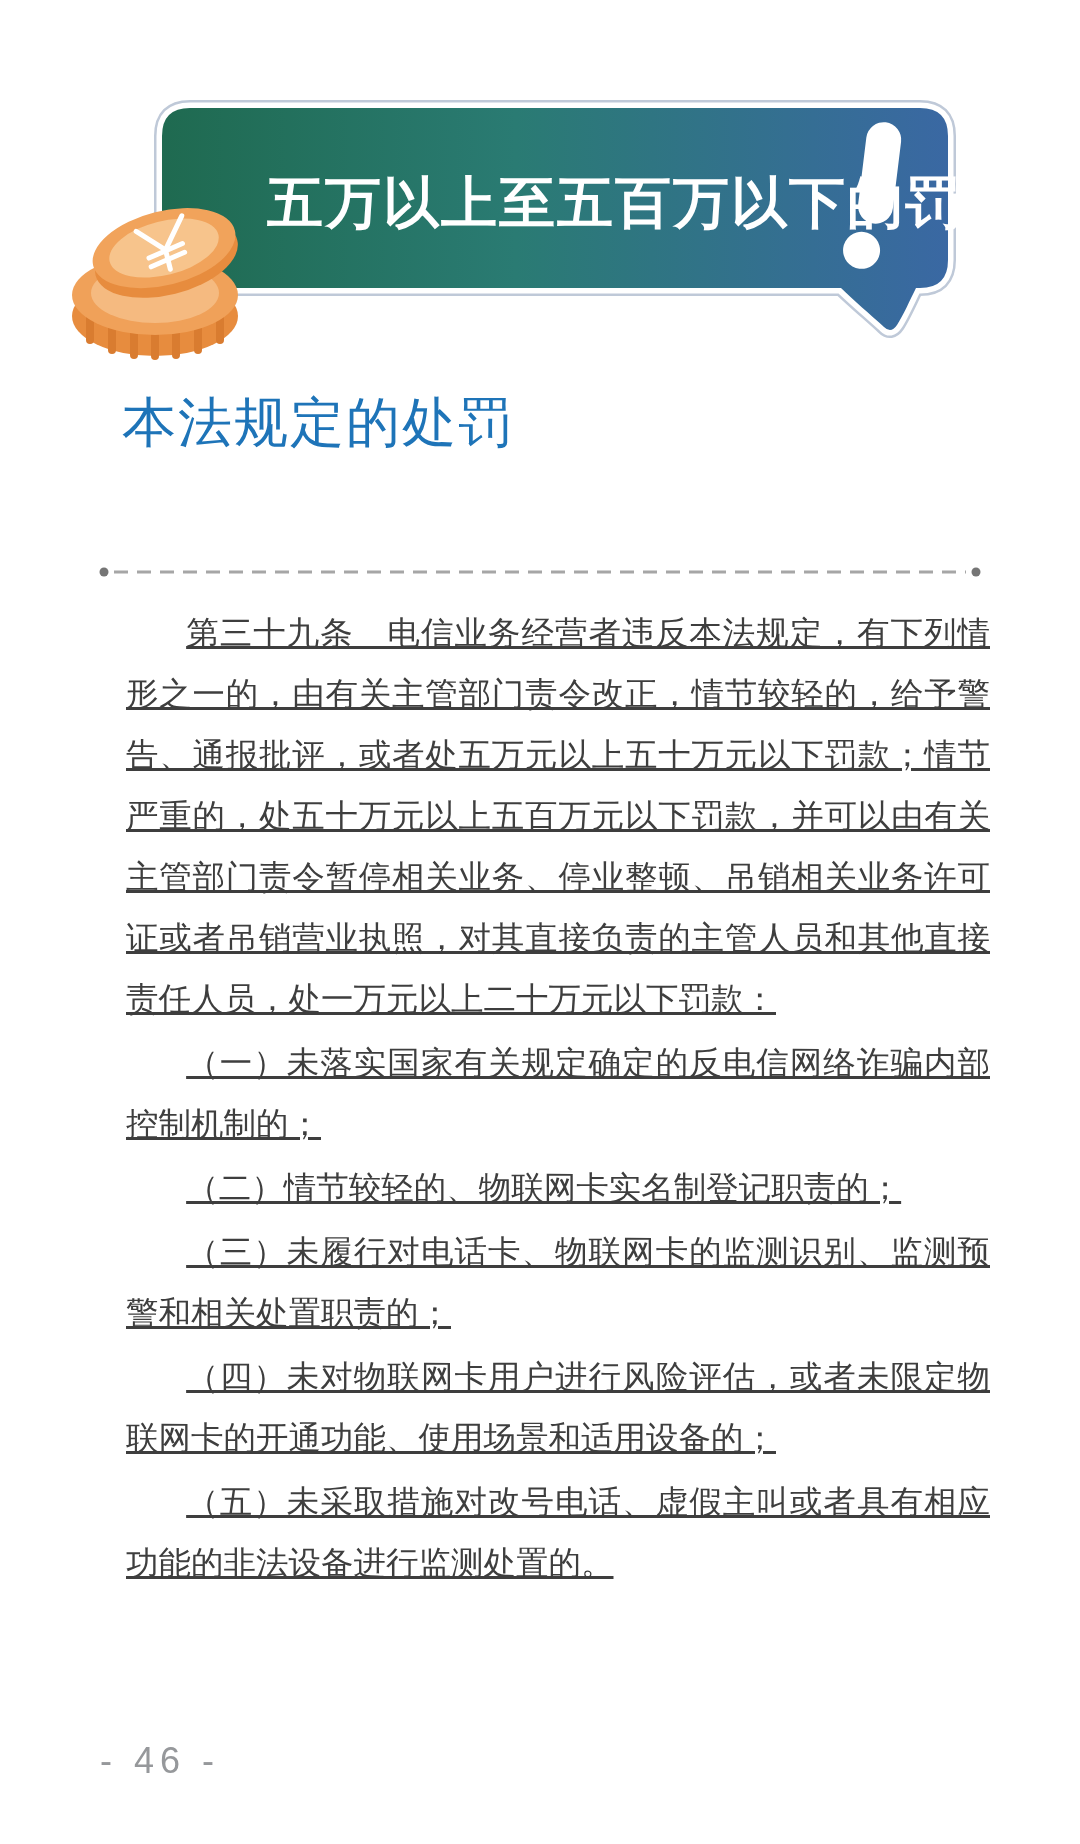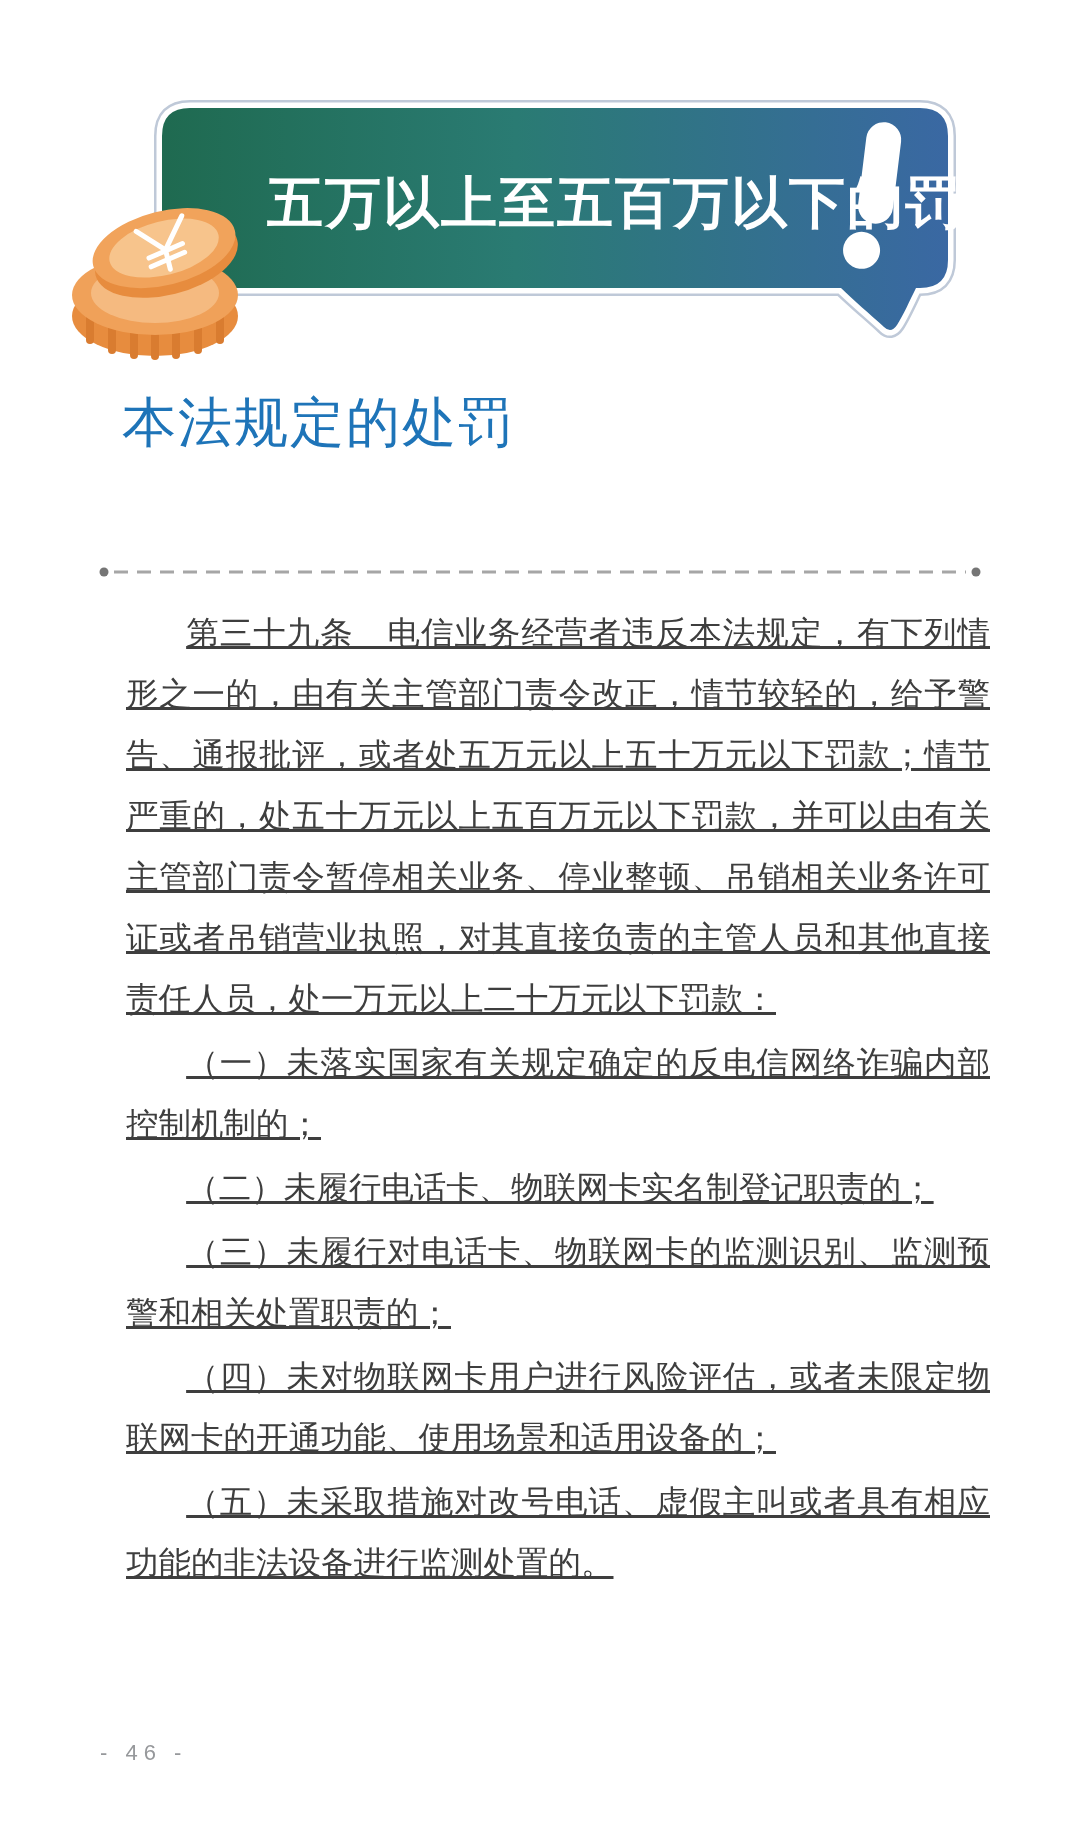--- a/index.html
+++ b/index.html
@@ -53,21 +53,21 @@
   .article p{
     margin:3px;
     text-indent:1.85em;
     text-decoration:underline;
   }
   
   .page-number{
     position:absolute;
     left:100px;
     top:1740px;
-    font-size:22px;
+    font-size:36px;
     letter-spacing:6px;
     color:#96989B;
     white-space:nowrap;
   }
 </style>
 </head>
 <body>
 
 <div class="page">
 
@@ -131,21 +131,21 @@
 
   <svg class="divider" viewBox="0 0 884 12" xmlns="http://www.w3.org/2000/svg" aria-hidden="true">
     <line x1="16" y1="6" x2="868" y2="6" stroke="#A6A6A6" stroke-width="3" stroke-dasharray="14 9"></line>
     <circle cx="6" cy="6" r="4.5" fill="#757575"></circle>
     <circle cx="878" cy="6" r="4.5" fill="#757575"></circle>
   </svg>
 
   <div class="article">
     <p>第三十九条　电信业务经营者违反本法规定，有下列情形之一的，由有关主管部门责令改正，情节较轻的，给予警告、通报批评，或者处五万元以上五十万元以下罚款；情节严重的，处五十万元以上五百万元以下罚款，并可以由有关主管部门责令暂停相关业务、停业整顿、吊销相关业务许可证或者吊销营业执照，对其直接负责的主管人员和其他直接责任人员，处一万元以上二十万元以下罚款：</p>
     <p>（一）未落实国家有关规定确定的反电信网络诈骗内部控制机制的；</p>
-    <p>（二）未履行电话卡、物联网卡实名制登记职责的；</p>
+    <p>（二）情节较轻的、物联网卡实名制登记职责的；</p>
     <p>（三）未履行对电话卡、物联网卡的监测识别、监测预警和相关处置职责的；</p>
     <p>（四）未对物联网卡用户进行风险评估，或者未限定物联网卡的开通功能、使用场景和适用设备的；</p>
     <p>（五）未采取措施对改号电话、虚假主叫或者具有相应功能的非法设备进行监测处置的。</p>
   </div>
 
   <div class="page-number">- 46 -</div>
 
 </div>
 
 </body></html>

